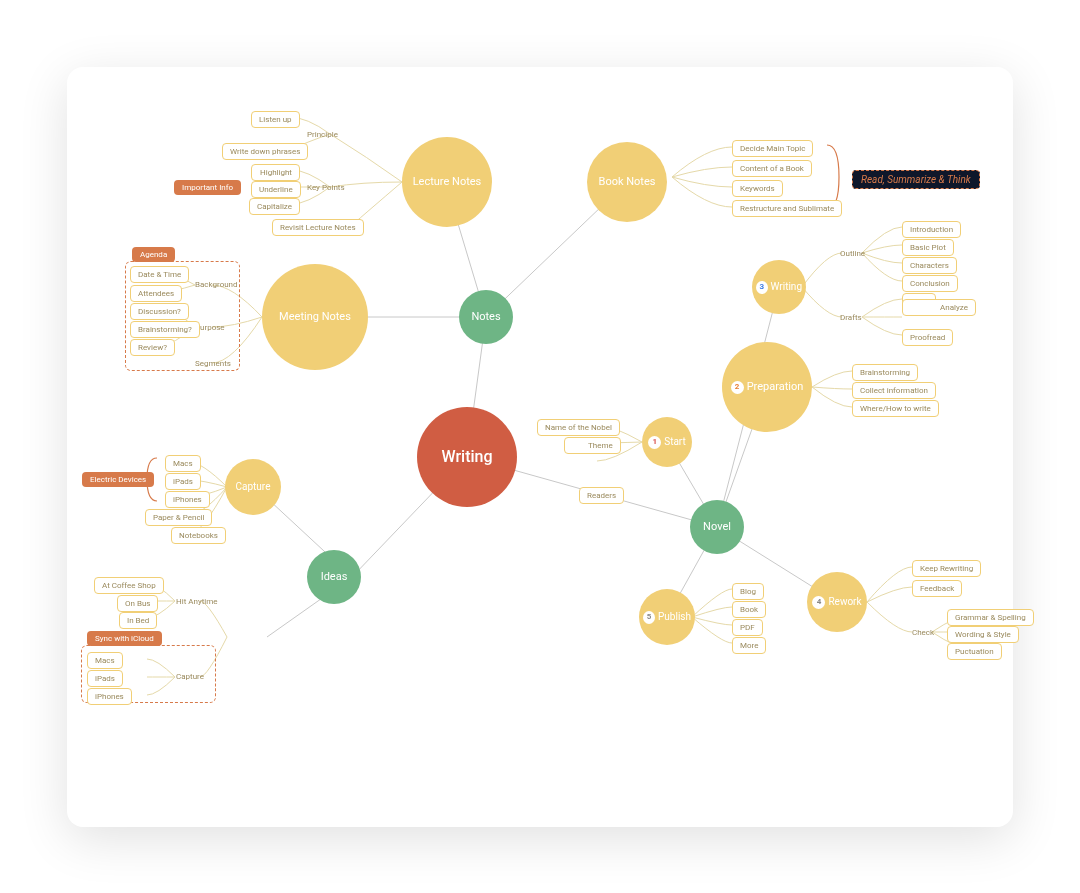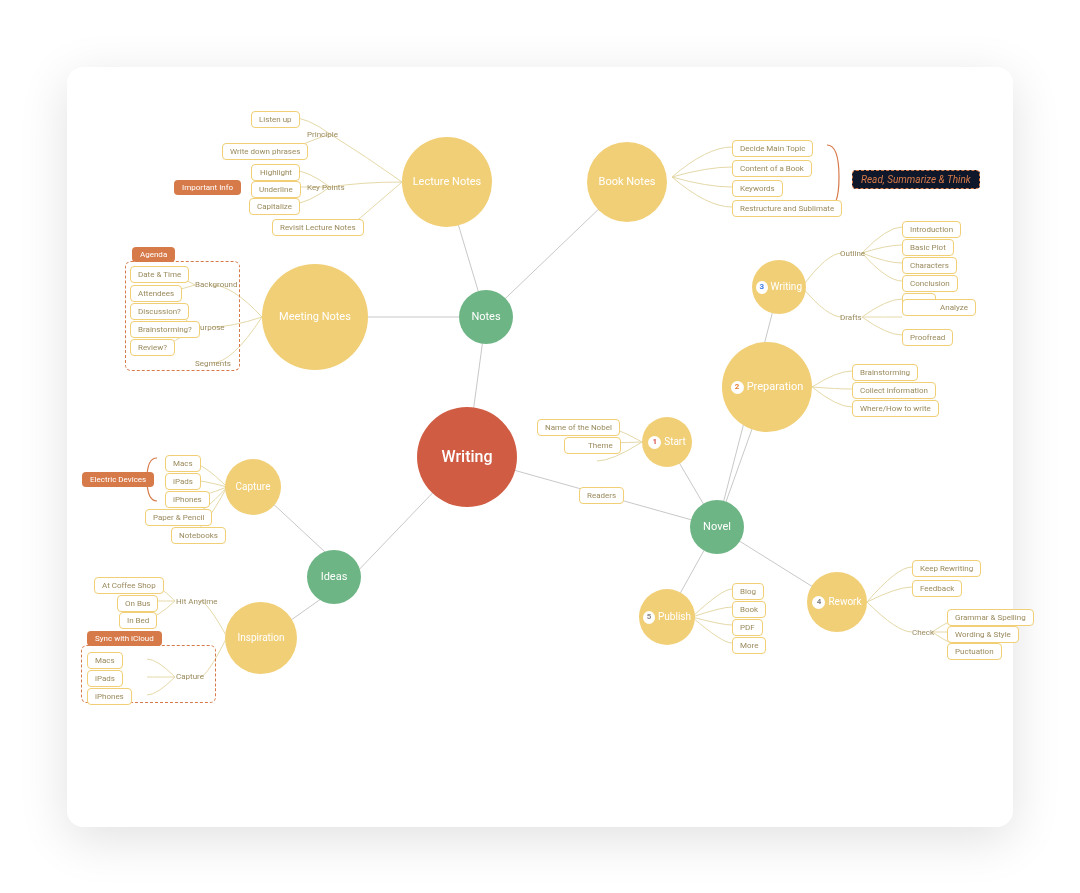--- a/index.html
+++ b/index.html
@@ -250,23 +250,20 @@
 <div class="node yellow small" style="left:158px; top:392px; width:56px; height:56px;">
   <span>Capture</span>
 </div>
 <div class="tag" style="left:15px; top:405px;">Electric Devices</div>
 <div class="leaf" style="left:98px; top:388px;">Macs</div>
 <div class="leaf" style="left:98px; top:406px;">iPads</div>
 <div class="leaf" style="left:98px; top:424px;">iPhones</div>
 <div class="leaf" style="left:78px; top:442px;">Paper &amp; Pencil</div>
 <div class="leaf" style="left:84px; top:460px;margin-left:20px;">Notebooks</div>
 
-<div class="node yellow small" style="left:158px; top:535px; width:72px; height:72px;">
-  <span>Inspiration</span>
-</div>
 <div class="mid" style="left:109px; top:530px;">Hit Anytime</div>
 <div class="leaf" style="left:27px; top:510px;">At Coffee Shop</div>
 <div class="leaf" style="left:50px; top:528px;">On Bus</div>
 <div class="leaf" style="left:52px; top:545px;">In Bed</div>
 <div class="tag" style="left:20px; top:564px;">Sync with iCloud</div>
 <div class="dashed-box" style="left:14px; top:578px; width:135px; height:58px;"></div>
 <div class="mid" style="left:109px; top:605px;">Capture</div>
 <div class="leaf" style="left:20px; top:585px;">Macs</div>
 <div class="leaf" style="left:20px; top:603px;">iPads</div>
 <div class="leaf" style="left:20px; top:621px;">iPhones</div>

